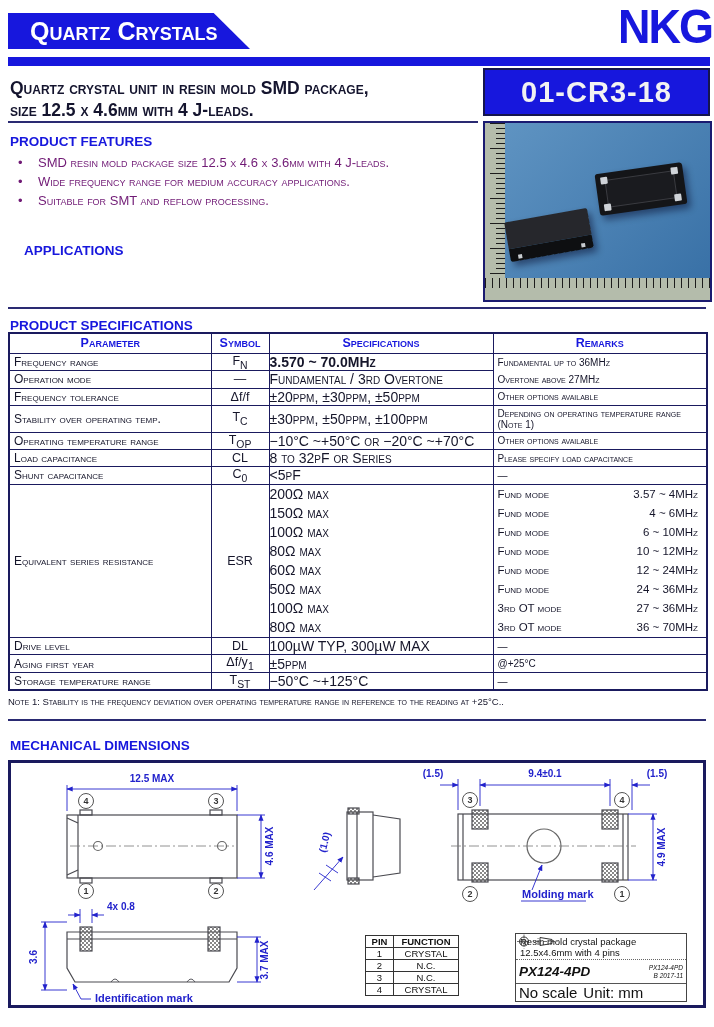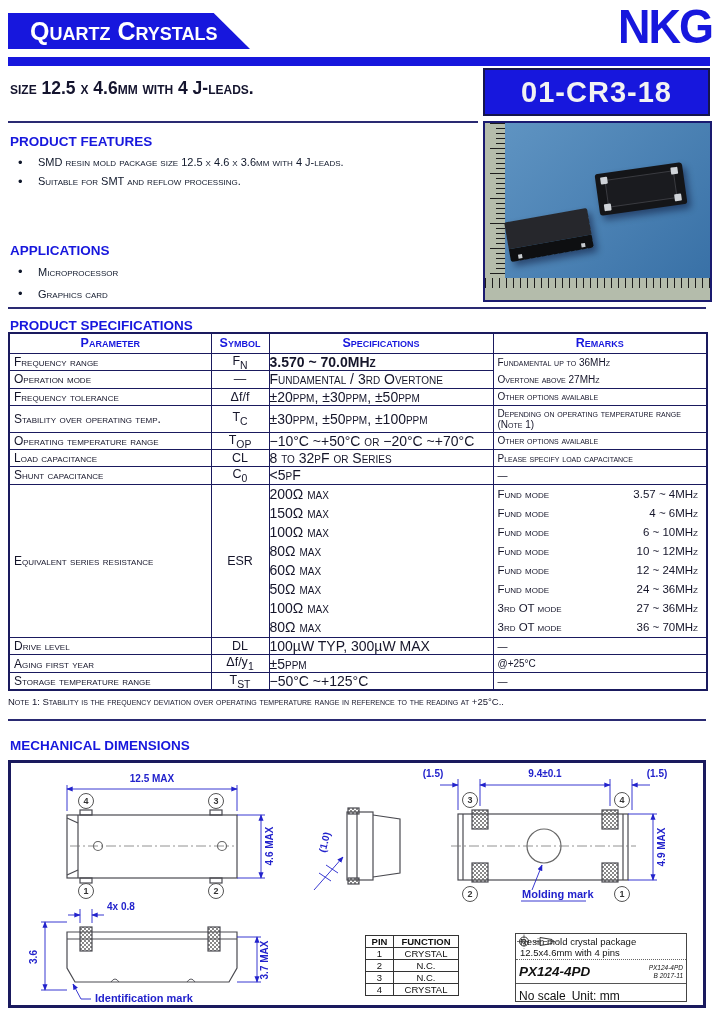--- a/index.html
+++ b/index.html
@@ -20,26 +20,26 @@
             color:#f2f2f2; font-size:29px; font-weight:700; text-align:center; line-height:44px; letter-spacing:1px; }
 
   .title { left:10px; top:77px; width:472px; font-size:17.5px; font-weight:700; color:#14142e; line-height:22px; }
   .hr { background:#2a2a72; height:2px; }
   .hr1 { left:8px; top:121px; width:470px; height:1.5px; }
   .hr2 { left:8px; top:307px; width:698px; height:1.5px; }
   .hr3 { left:8px; top:719px; width:698px; height:1.5px; }
 
   .sect-h { color:#1717dd; font-size:13.5px; font-weight:700; }
   .feat-h { left:10px; top:134px; }
-  .apps-h { left:10px; top:243px; }
+  .apps-h { left:24px; top:243px; }
   .spec-h { left:10px; top:318px; }
   .mech-h { left:10px; top:738px; }
 
   ul.blist { list-style:none; }
-  .blist li { position:relative; padding-left:28px; font-size:11px; line-height:19px; color:#0f172a; }
+  .blist li { position:relative; padding-left:28px; font-size:13px; line-height:19px; color:#701a75; }
   .blist li::before { content:"•"; position:absolute; left:8px; top:0; font-size:13px; }
   .feat-list { left:10px; top:153px; width:470px; }
   .app-col1 { left:10px; top:261px; width:220px; }
   .app-col1 li { line-height:22px; }
   .app-col2 { left:242px; top:261px; width:230px; }
   .app-col2 li { line-height:22px; }
 
   
   .photo { left:483px; top:121px; width:229px; height:181px; background:#3e7eb6; border:2px solid #1a1a70; overflow:hidden; }
   .photo .bgfade { position:absolute; inset:0; background:linear-gradient(135deg, rgba(255,255,255,.18), rgba(0,0,40,.12)); }
@@ -82,37 +82,38 @@
   .mech-box { left:8px; top:760px; width:698px; height:248px; border:3px solid #1a1a5e; }
   .mech-box svg { position:absolute; left:0; top:0; }
   .pin-table { position:absolute; left:354px; top:172px; width:94px; border-collapse:collapse; font-size:9.5px; color:#111; }
   .pin-table th, .pin-table td { border:1px solid #333; text-align:center; height:12px; font-weight:400; }
   .pin-table th { font-weight:700; }
   .tblock { position:absolute; left:504px; top:170px; width:172px; height:69px; border:1.5px solid #444; font-size:9.5px; color:#111; }
   .tblock .desc { padding:2px 4px 0; line-height:11px; border-bottom:1px dotted #666; height:26px; }
   .tblock .mid { display:flex; justify-content:space-between; align-items:center; height:23px; padding:0 3px;font-style:italic; }
   .tblock .part { font-size:13.5px; font-weight:700; }
   .tblock .minor { text-align:right; font-size:6.5px; line-height:8px; }
-  .tblock .bot { border-top:1px solid #555; height:25px; display:flex; align-items:center; gap:6px; padding:0 3px; font-size:12px; }
+  .tblock .bot { border-top:1px solid #555; height:17px; display:flex; align-items:center; gap:6px; padding:0 3px; font-size:15px; }
 
   .dimtext { fill:#2222cc; font-size:10px; font-weight:600; font-family:"Liberation Sans",sans-serif; }
   .lbltext { fill:#2222cc; font-size:11px; font-weight:600; font-family:"Liberation Sans",sans-serif; }
   .pintext { fill:#333; font-size:9px; font-weight:600; font-family:"Liberation Sans",sans-serif; }
 </style>
 </head>
 <body>
 
 <div id="page">
 
   <div class="abs banner sc">Quartz Crystals</div>
   <div class="abs nkg">NKG</div>
   <div class="abs bar"></div>
   <div class="abs pn-box">01-CR3-18</div>
 
   <div class="abs title sc">
+    <div>Quartz crystal unit in resin mold SMD package,</div>
     <div>size 12.5 x 4.6mm with 4 J-leads.</div>
   </div>
   <div class="abs hr hr1"></div>
 
   <div class="abs photo">
     <div class="bgfade"></div>
     <div class="rulerL">
         <div class="ticks"></div>
         <div class="ticks2"></div>
       </div>
@@ -131,28 +132,25 @@
       <div class="front">
           <div class="dot" style="left:8px;"></div>
           <div class="dot" style="right:8px;"></div>
         </div>
     </div>
   </div>
 
   <div class="abs sect-h feat-h">PRODUCT FEATURES</div>
   <ul class="abs blist feat-list sc">
     <li>SMD resin mold package size 12.5 x 4.6 x 3.6mm with 4 J-leads.</li>
+    <li>Wide frequency range for medium accuracy applications.</li>
     <li>Suitable for SMT and reflow processing.</li>
   </ul>
 
   <div class="abs sect-h apps-h">APPLICATIONS</div>
-  <ul class="abs blist app-col1 sc">
-    <li>Microprocessor</li>
-    <li>Graphics card</li>
-  </ul>
   <div class="abs hr hr2"></div>
 
   <div class="abs sect-h spec-h">PRODUCT SPECIFICATIONS</div>
   <table class="spec">
     <colgroup>
         <col style="width:202px">
         <col style="width:58px">
         <col style="width:224px">
         <col style="width:214px">
       </colgroup>

